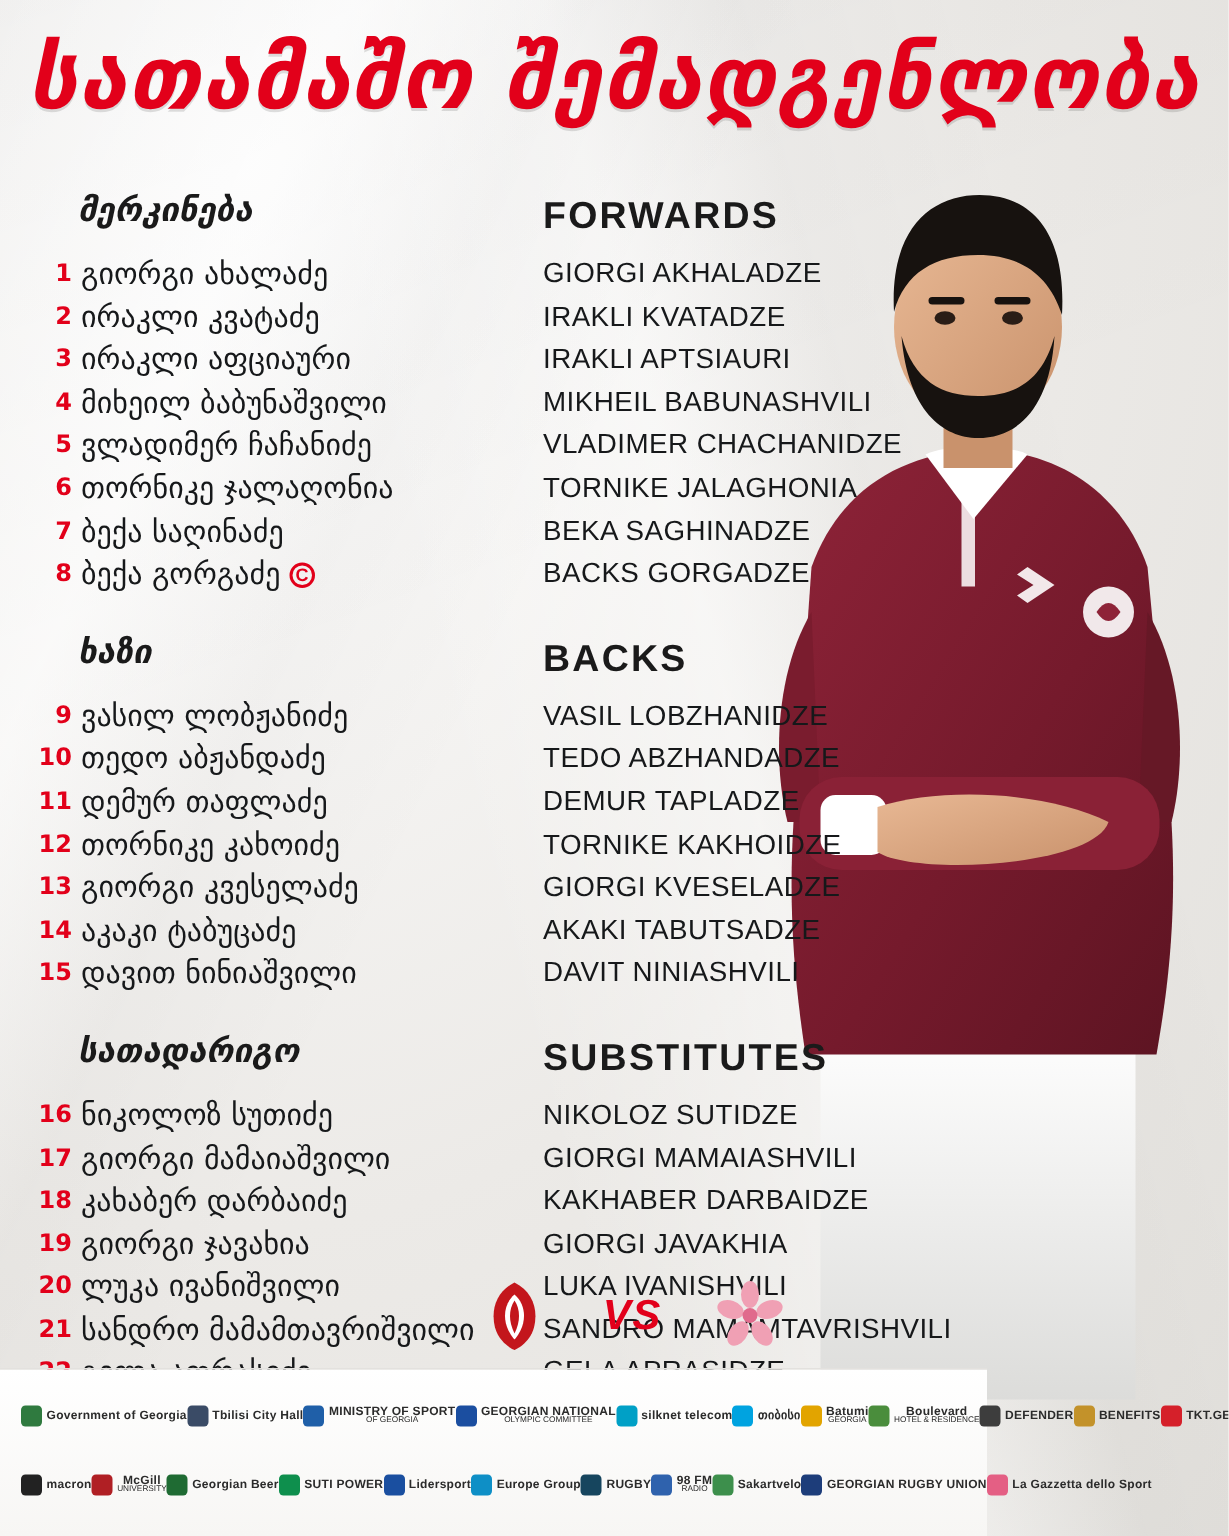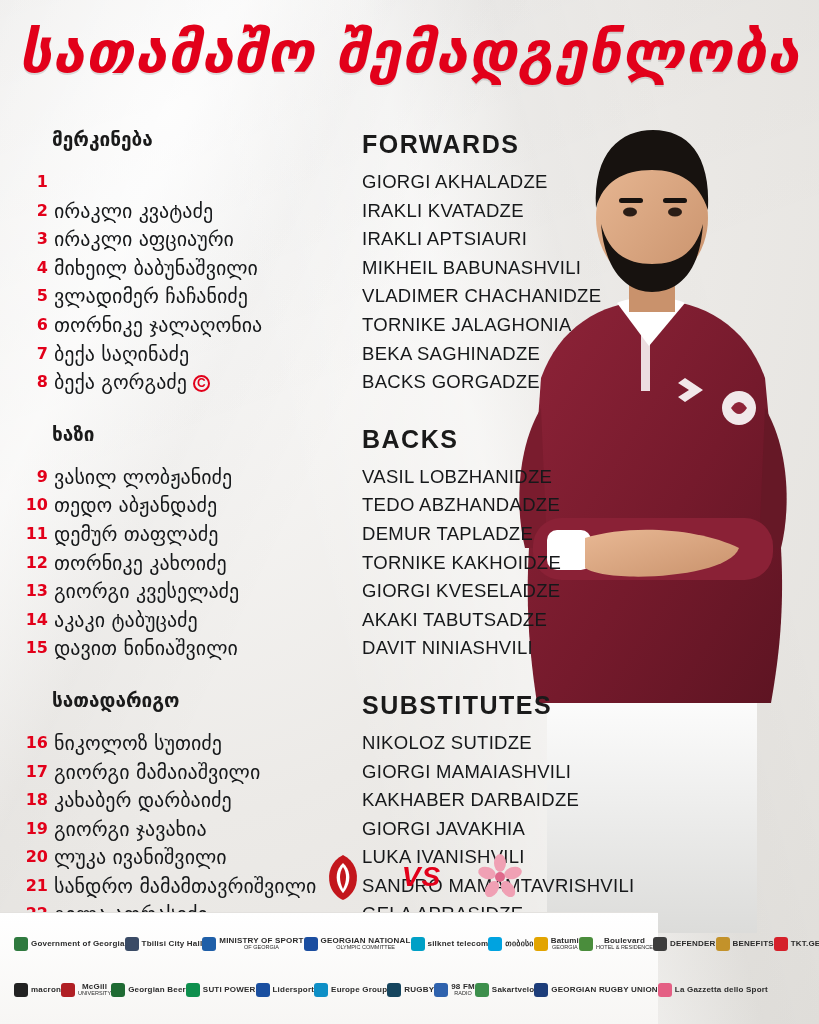--- a/index.html
+++ b/index.html
@@ -60,22 +60,23 @@
 
   .group-heads {
     position: relative;
     height: 40px;
   }
   .head-ka {
     position: absolute;
     left: 52px;
     top: 0;
     font-family: "DejaVu Sans", sans-serif;
-    font-size: 19px;
-    font-weight: bold;
+    font-size: 22px;
+    font-weight: bold;
+    font-style: italic;
     color: #1a1a1a;
     white-space: nowrap;
   }
   .head-en {
     position: absolute;
     left: 362px;
     top: 2px;
     font-size: 25px;
     font-weight: bold;
     letter-spacing: 1.5px;
@@ -259,20 +260,21 @@
   <div class="columns">
 
     <div class="group">
       <div class="group-heads">
         <div class="head-ka">მერკინება</div>
         <div class="head-en">FORWARDS</div>
       </div>
       <div class="rows">
         <div class="row">
           <span class="num">1</span>
+          <span class="ka">გიორგი ახალაძე</span>
           <span class="en">GIORGI AKHALADZE</span>
         </div>
         <div class="row">
           <span class="num">2</span>
           <span class="ka">ირაკლი კვატაძე</span>
           <span class="en">IRAKLI KVATADZE</span>
         </div>
         <div class="row">
           <span class="num">3</span>
           <span class="ka">ირაკლი აფციაური</span>

